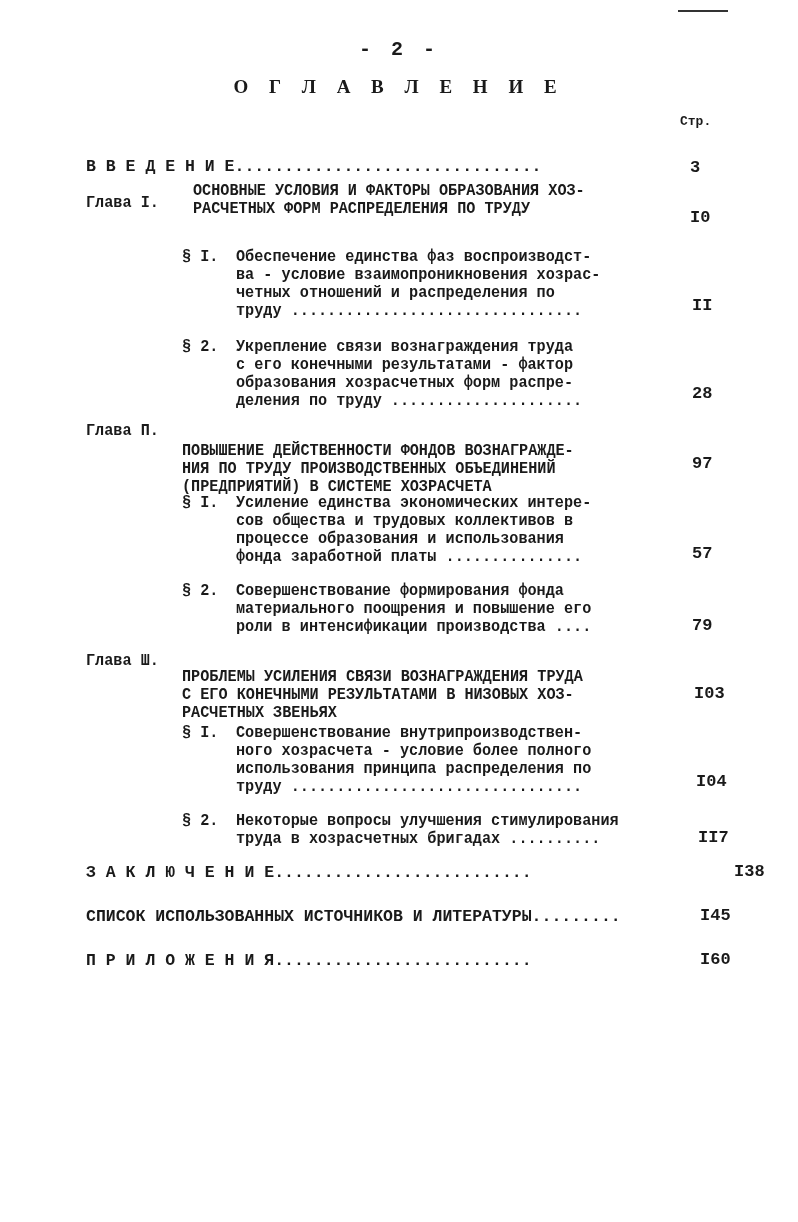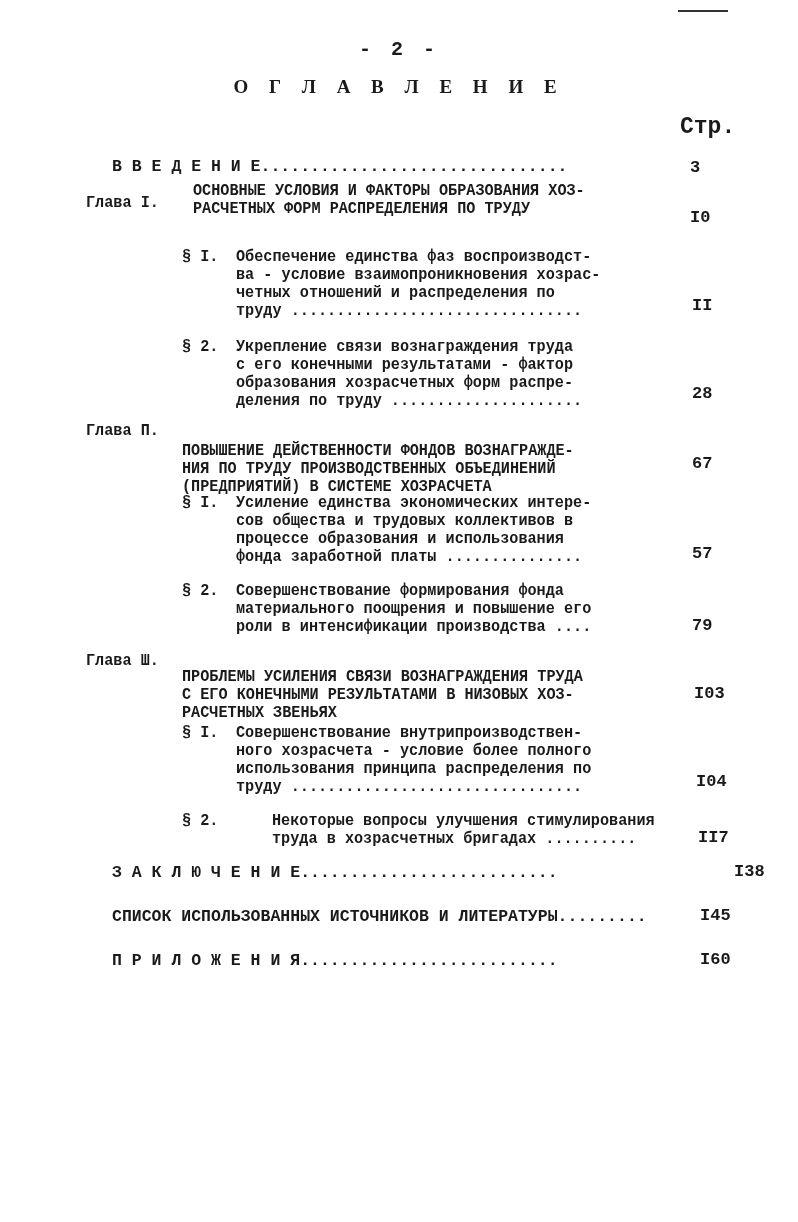--- a/index.html
+++ b/index.html
@@ -5,24 +5,24 @@
   html, body { margin: 0; padding: 0; background: #ffffff; }
   body {
     width: 798px; height: 1222px; position: relative; overflow: hidden;
     font-family: "Liberation Mono", "DejaVu Sans Mono", monospace;
     color: #1a1a1a;
   }
   .abs { position: absolute; }
   .topline { left: 678px; top: 10px; width: 50px; height: 2px; background: #333; }
   .pagenum { left: 0; width: 798px; top: 38px; text-align: center; font-size: 20px; font-weight: bold; letter-spacing: 4px; }
   .title { left: 0; width: 798px; top: 76px; text-align: center; font-size: 19px; letter-spacing: 8px; font-weight: bold; font-family: Liberation Serif, serif; }
-  .strlabel { left: 680px; top: 114px; font-size: 23px; font-weight: bold; }
+  .strlabel { left: 680px; top: 114px; font-size: 13px; font-weight: bold; }
   .line { font-size: 16.5px; line-height: 18px; white-space: pre; transform: scaleX(0.92); transform-origin: left top; font-weight: bold; }
   .num { font-size: 17px; font-weight: bold; }
-  .row { position: absolute; margin-left: 26px; }
+  .row { position: absolute; }
 </style>
 </head>
 <body>
 
 <div class="abs topline"></div>
 <div class="abs pagenum">- 2 -</div>
 <div class="abs title">О Г Л А В Л Е Н И Е</div>
 <div class="abs strlabel">Стр.</div>
 
 <div class="row" style="left:86px;top:158px;">
@@ -54,21 +54,21 @@
   <div class="line">деления по труду .....................</div>
 </div>
 <div class="abs num" style="left:692px;top:384px;">28</div>
 
 <div class="abs line" style="left:86px;top:422px;">Глава П.</div>
 <div class="abs" style="left:182px;top:442px;">
   <div class="line">ПОВЫШЕНИЕ ДЕЙСТВЕННОСТИ ФОНДОВ ВОЗНАГРАЖДЕ-</div>
   <div class="line">НИЯ ПО ТРУДУ ПРОИЗВОДСТВЕННЫХ ОБЪЕДИНЕНИЙ</div>
   <div class="line">(ПРЕДПРИЯТИЙ) В СИСТЕМЕ ХОЗРАСЧЕТА</div>
 </div>
-<div class="abs num" style="left:692px;top:454px;">67</div>
+<div class="abs num" style="left:692px;top:454px;">97</div>
 
 <div class="abs line" style="left:182px;top:494px;">§ I.</div>
 <div class="abs" style="left:236px;top:494px;">
   <div class="line">Усиление единства экономических интере-</div>
   <div class="line">сов общества и трудовых коллективов в</div>
   <div class="line">процессе образования и использования</div>
   <div class="line">фонда заработной платы ...............</div>
 </div>
 <div class="abs num" style="left:692px;top:544px;">57</div>
 
@@ -91,21 +91,21 @@
 <div class="abs line" style="left:182px;top:724px;">§ I.</div>
 <div class="abs" style="left:236px;top:724px;">
   <div class="line">Совершенствование внутрипроизводствен-</div>
   <div class="line">ного хозрасчета - условие более полного</div>
   <div class="line">использования принципа распределения по</div>
   <div class="line">труду ................................</div>
 </div>
 <div class="abs num" style="left:696px;top:772px;">I04</div>
 
 <div class="abs line" style="left:182px;top:812px;">§ 2.</div>
-<div class="abs" style="left:236px;top:812px;margin-left:36px;">
+<div class="abs" style="left:236px;top:812px;">
   <div class="line">Некоторые вопросы улучшения стимулирования</div>
   <div class="line">труда в хозрасчетных бригадах ..........</div>
 </div>
 <div class="abs num" style="left:698px;top:828px;">II7</div>
 
 <div class="row" style="left:86px;top:864px;">
   <span class="line">З А К Л Ю Ч Е Н И Е</span><span class="line">..........................</span>
 </div>
 <div class="abs num" style="left:734px;top:862px;">I38</div>
 

